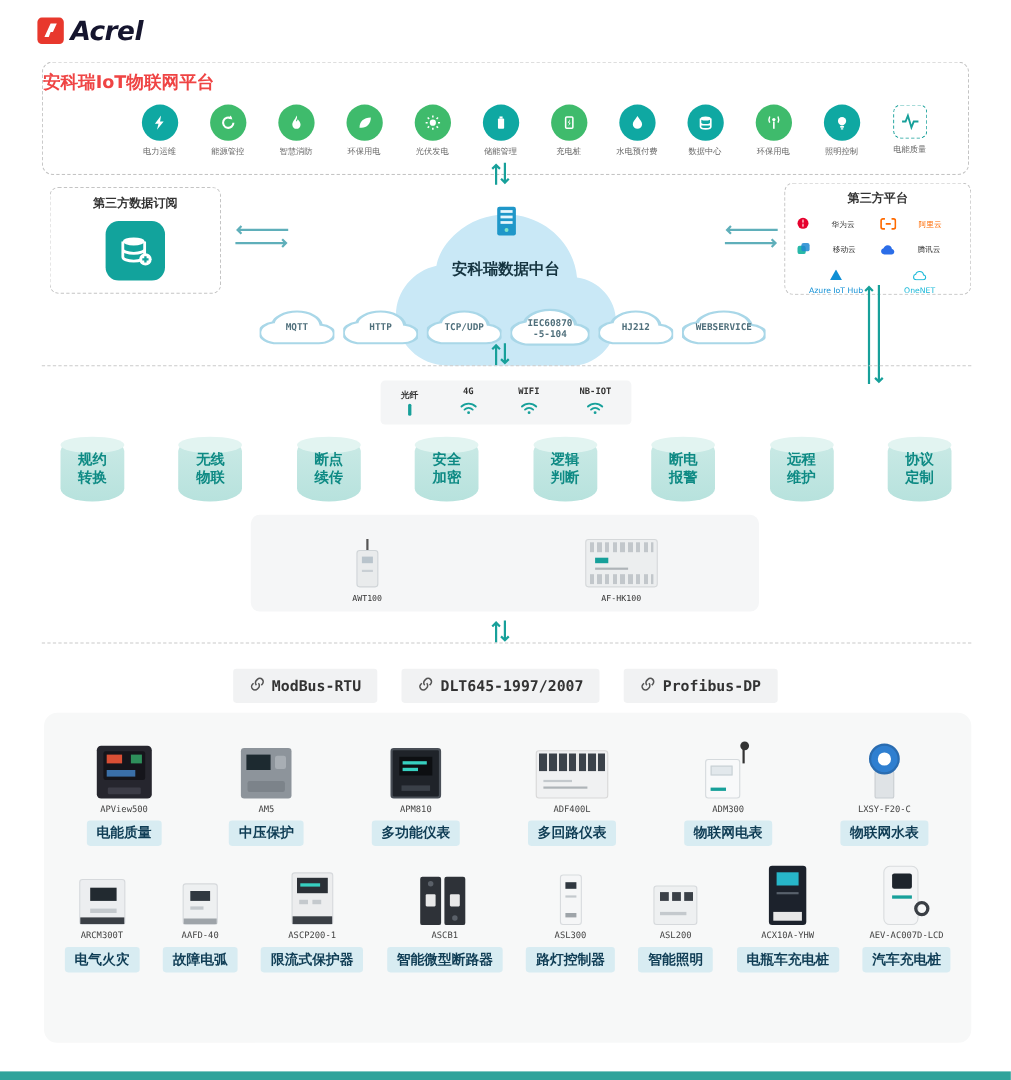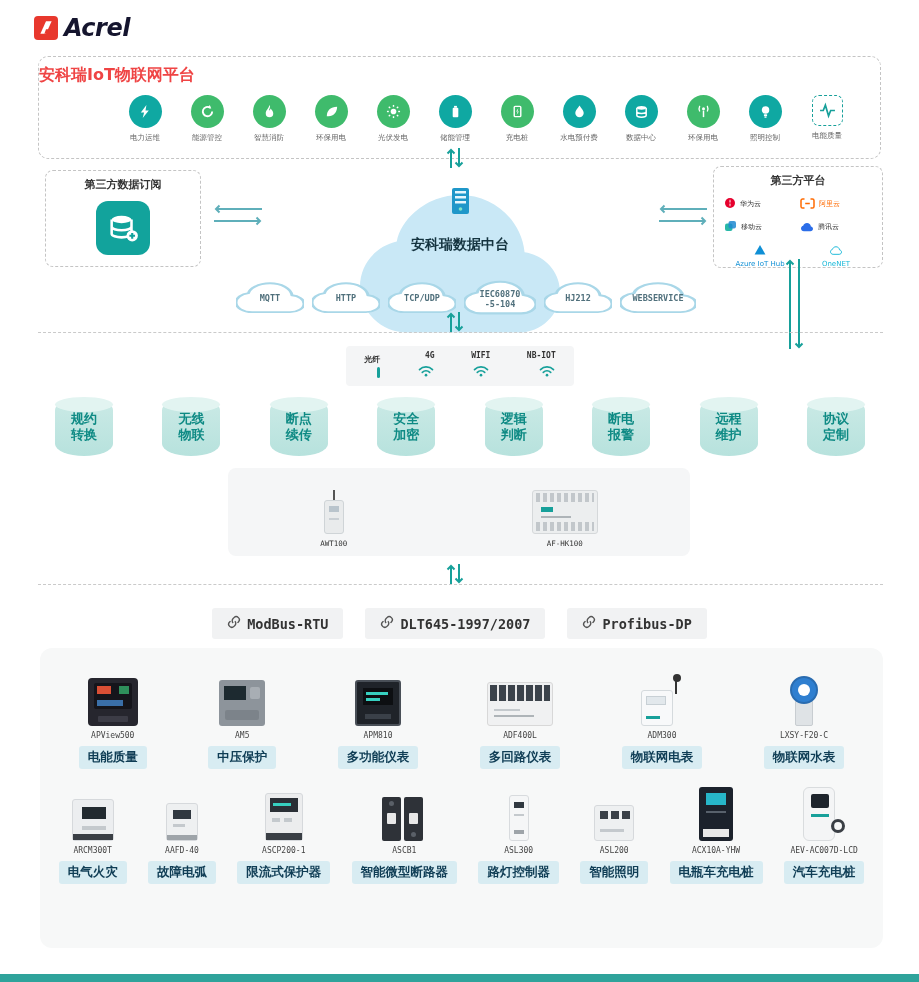--- a/index.html
+++ b/index.html
@@ -36,42 +36,42 @@
   .harr { position:absolute; width:56px; height:26px; }
 
   .cloud-wrap { position:absolute; left:360px; top:170px; width:200px; height:100px; }
   .cloud-wrap .bigcloud { position:absolute; inset:0; }
   .server-art { position:absolute; left:50%; top:16px; transform:translateX(-50%); }
   .cloud-label { position:absolute; left:0; right:0; top:66px; text-align:center;
     font-size:14px; font-weight:bold; color:#14333F; }
 
   .tp-box { left:713px; top:166px; width:170px; height:102px; }
   .providers { display:grid; grid-template-columns:1fr 1fr; gap:4px 4px; padding:6px 10px 0; }
-  .provider { display:flex; align-items:center; gap:4px; min-height:18px; }
+  .provider { display:flex; align-items:center; gap:20px; min-height:18px; }
   .provider.stack { flex-direction:column; gap:1px; justify-content:center; }
   .provider-label { font-size:7px; color:#444; white-space:nowrap; }
 
   .tallarr { position:absolute; left:782px; top:256px; width:26px; height:96px; }
 
   
   .pclouds { position:absolute; left:236px; top:276px; width:450px; display:flex; gap:8px; align-items:center; }
   .pcloud { position:relative; width:68px; height:42px; flex:0 0 auto; }
   .pcloud svg { position:absolute; inset:0; width:100%; height:100%; }
   .pcloud-text { position:absolute; left:0; right:0; top:16px; text-align:center;
     font-family:"DejaVu Sans Mono", monospace; font-size:8.5px; font-weight:bold; color:#50707C;
     white-space:pre-line; line-height:1.15; }
   .pcloud.tall { width:72px; height:46px; }
   .pcloud.tall .pcloud-text { top:14px; }
 
   .sep { position:absolute; left:38px; width:845px; border-top:1.5px dashed #CACACA; }
 
   
   .conn { position:absolute; left:346px; top:346px; width:228px; height:40px; background:#F4F5F6;
     border-radius:4px; display:flex; align-items:center; justify-content:space-around; }
-  .conn-item { display:flex; flex-direction:column; align-items:flex-end; gap:2px; }
+  .conn-item { display:flex; flex-direction:column; align-items:center; gap:2px; }
   .conn-label { font-size:8px; font-weight:bold; color:#333; font-family:"DejaVu Sans Mono", monospace; }
   .fiber-bar { width:3px; height:11px; background:#17A09A; border-radius:2px; }
 
   
   .cyls { position:absolute; left:55px; top:398px; width:810px; display:flex; justify-content:space-between; }
   .cyl { position:relative; width:58px; height:58px; background:linear-gradient(#CBEAE6,#B7E2DD);
     border-radius:29px / 12px; }
   .cyl::before { content:''; position:absolute; left:0; right:0; top:-1px; height:15px;
     background:#E2F4F1; border-radius:50%; }
   .cyl-text { position:absolute; left:0; right:0; top:13px; text-align:center; font-size:13px;

